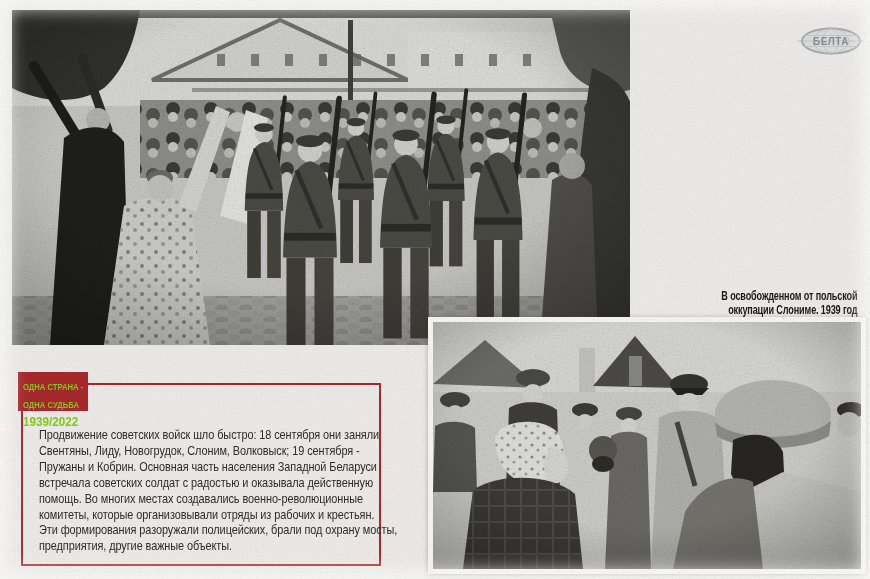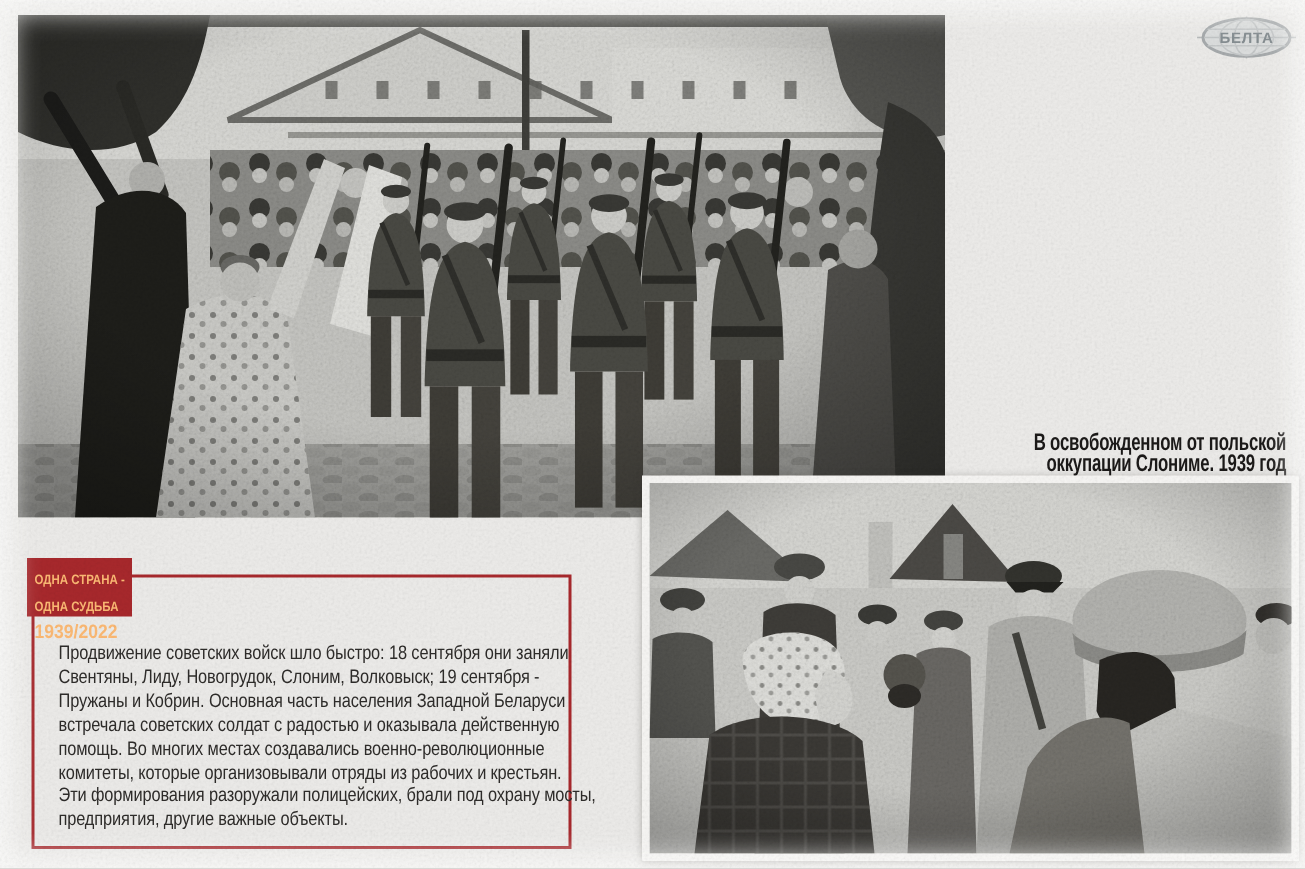--- a/index.html
+++ b/index.html
@@ -10,47 +10,47 @@
   }
   .abs{position:absolute;}
   .photo-wrap{position:absolute;line-height:0;}
   .photo1{left:12px;top:10px;width:618px;height:335px;}
   .photo2-frame{
     left:428px;top:317px;width:428px;height:247px;
     background:#f7f6f4;padding:5px;
     box-shadow:0 1px 5px rgba(60,55,50,.35);
   }
   .caption{
-    color:#1b1918;font-weight:bold;font-size:16px;line-height:14px;
+    color:#1b1918;font-weight:bold;font-size:13px;line-height:14px;
     white-space:nowrap;letter-spacing:-.2px;
   }
   .cond-l{display:inline-block;transform:scaleX(.70);transform-origin:left top;}
   .cond-r{display:inline-block;transform:scaleX(.70);transform-origin:right top;}
   .caption1{left:13px;top:348px;}
   .caption2{right:13px;top:289px;text-align:right;}
   .badge{
     left:18px;top:372px;width:70px;height:39px;box-sizing:border-box;
-    background:var(--accent,#a8282c);color:#fdba74;padding:4px 0 0 5px;z-index:6;
+    background:var(--accent,#a8282c);color:#84cc16;padding:4px 0 0 5px;z-index:6;
   }
   .badge .bl{font-size:9px;font-weight:bold;line-height:10px;white-space:nowrap;
     display:inline-block;transform:scaleX(.85);transform-origin:left top;}
   .badge .years{font-size:13px;font-weight:bold;line-height:14px;margin-top:1px;
     display:inline-block;transform:scaleX(.9);transform-origin:left top;white-space:nowrap;}
   .redbox{
     left:21px;top:383px;width:360px;height:183px;box-sizing:border-box;
     border:2px solid var(--accent,#a8282c);z-index:5;padding-left:38px;
   }
   .bodytext{
     position:absolute;left:16px;top:42px;
     transform:scaleX(.84);transform-origin:left top;
     font-size:13px;line-height:15.9px;color:var(--ink,#2e2c2a);
     letter-spacing:-.1px;
   }
   .bodytext div{white-space:nowrap;}
-  .logo{left:798px;top:10px;text-decoration:underline;}
+  .logo{left:798px;top:26px;text-decoration:underline;}
   .vignette{
     left:0;top:0;width:870px;height:579px;pointer-events:none;z-index:40;
     box-shadow:inset 0 0 18px 8px rgba(253,253,251,.85);
   }
   .pagegrain{left:0;top:0;z-index:45;pointer-events:none;mix-blend-mode:multiply;opacity:.16;}
   svg{display:block;}
 </style>
 </head>
 <body>
 

